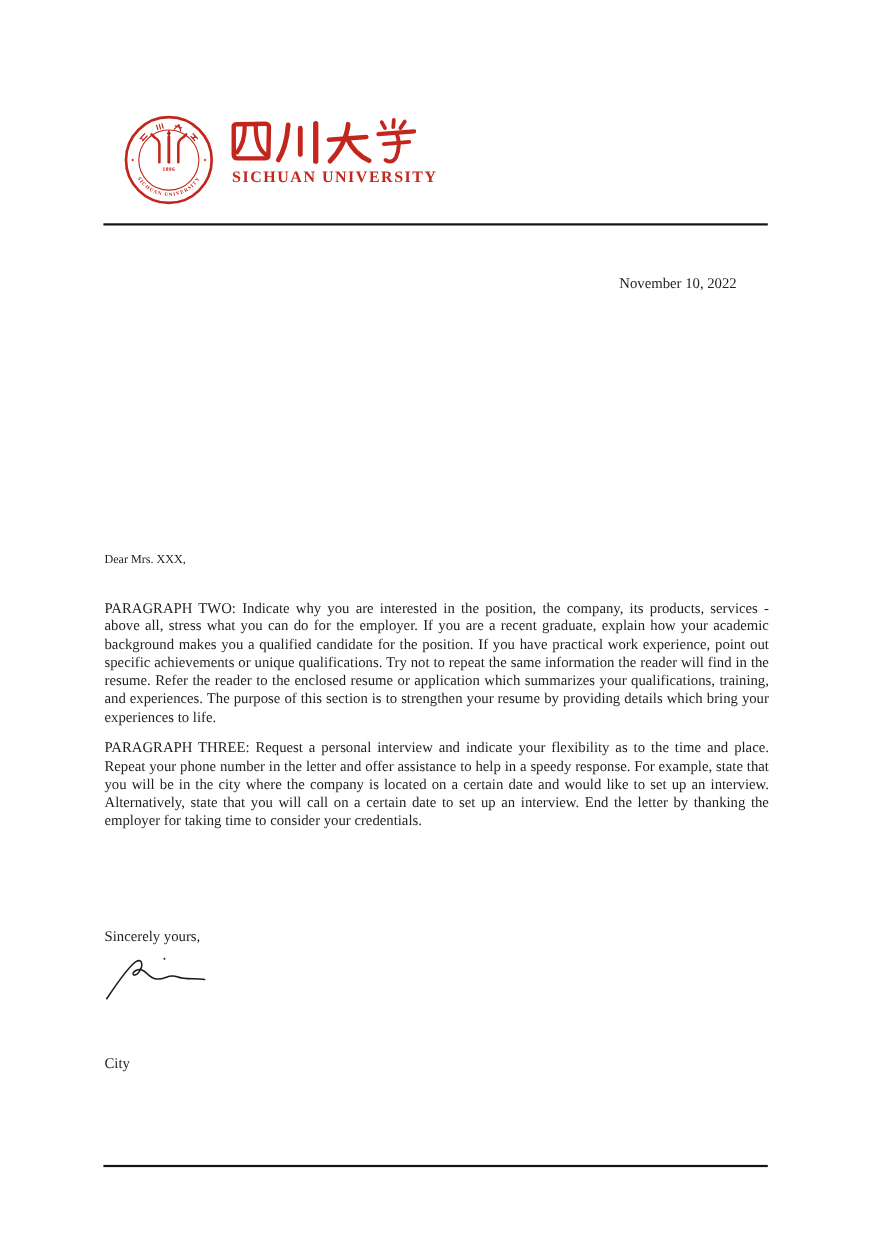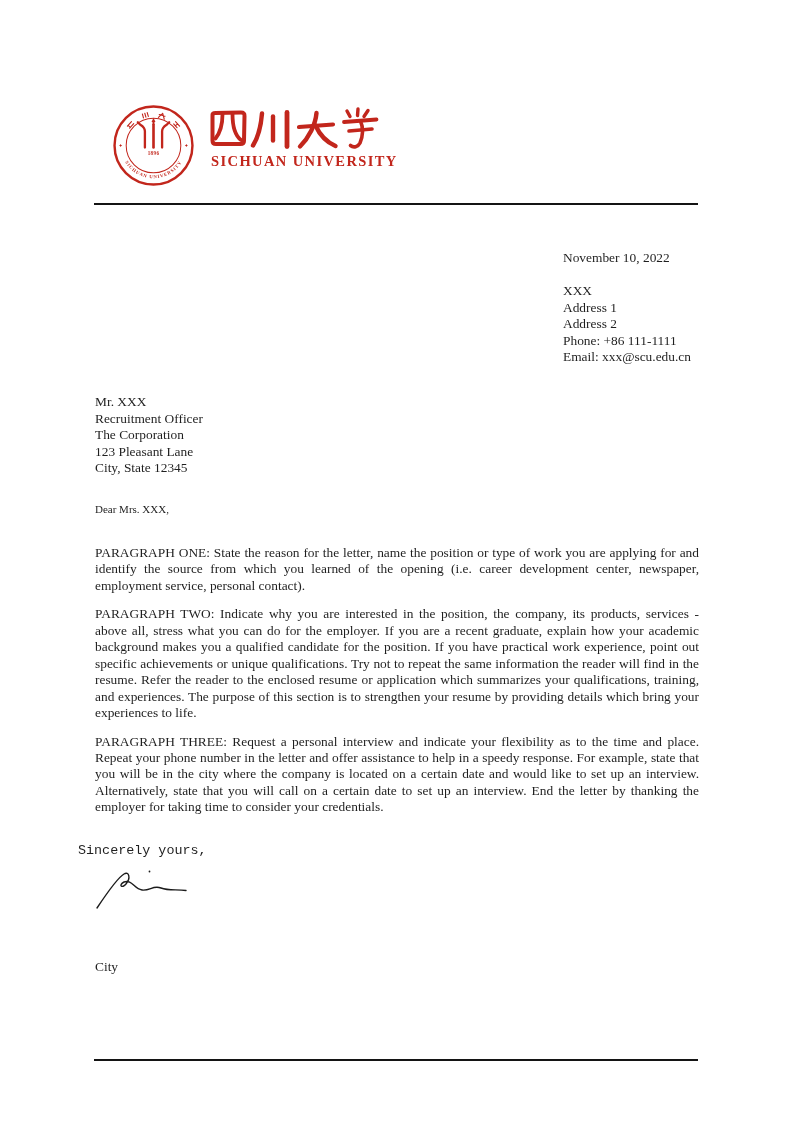--- a/index.html
+++ b/index.html
@@ -29,21 +29,21 @@
   .sender-block    { left:563px; top:283px; }
   .recipient-block { left:95px;  top:394px; }
   .salutation { position:absolute; left:95px; top:503px; font-size:11px; }
 
   .letter-body {
     position:absolute; left:95px; top:545px; width:604px;
     font-size:13.4px; line-height:16.45px; text-align:justify;
   }
   .letter-body p { margin:0 0 12px 0; }
 
-  .closing { position:absolute; left:78px; top:843px; font-size:13.4px;font-family:Liberation Mono, monospace; }
+  .closing { position:absolute; left:95px; top:843px; font-size:13.4px; }
   .signature { position:absolute; left:93px; top:858px; width:100px; height:55px; }
   .signer { position:absolute; left:95px; top:959px; font-size:13.4px; }
 
   .red-stroke { stroke:#c2261c; fill:none; stroke-linecap:round; stroke-linejoin:round; }
   .red-fill { fill:#c2261c; }
   .seal-text { font-family:"Liberation Serif",serif; font-weight:bold; fill:#c2261c; }
   .sig-stroke { stroke:#1c1c1c; fill:none; stroke-width:1.4; stroke-linecap:round; stroke-linejoin:round; }
 </style>
 </head>
 <body>
@@ -116,40 +116,25 @@
       </g>
     </svg>
 
     <div class="wordmark-en">SICHUAN UNIVERSITY</div>
   </div>
 
   <div class="rule rule-top"></div>
 
   <div class="date-line">November 10, 2022</div>
 
-  <div class="line-block sender-block">
-    <div>XXX</div>
-    <div>Address 1</div>
-    <div>Address 2</div>
-    <div>Phone: +86 111-1111</div>
-    <div>Email: xxx@scu.edu.cn</div>
-  </div>
 
-  <div class="line-block recipient-block">
-    <div>Mr. XXX</div>
-    <div>Recruitment Officer</div>
-    <div>The Corporation</div>
-    <div>123 Pleasant Lane</div>
-    <div>City, State 12345</div>
-  </div>
 
   <div class="salutation">Dear Mrs. XXX,</div>
 
   <div class="letter-body">
-    <p>PARAGRAPH ONE: State the reason for the letter, name the position or type of work you are applying for and identify the source from which you learned of the opening (i.e. career development center, newspaper, employment service, personal contact).</p>
     <p>PARAGRAPH TWO: Indicate why you are interested in the position, the company, its products, services - above all, stress what you can do for the employer. If you are a recent graduate, explain how your academic background makes you a qualified candidate for the position. If you have practical work experience, point out specific achievements or unique qualifications. Try not to repeat the same information the reader will find in the resume. Refer the reader to the enclosed resume or application which summarizes your qualifications, training, and experiences. The purpose of this section is to strengthen your resume by providing details which bring your experiences to life.</p>
     <p>PARAGRAPH THREE: Request a personal interview and indicate your flexibility as to the time and place. Repeat your phone number in the letter and offer assistance to help in a speedy response. For example, state that you will be in the city where the company is located on a certain date and would like to set up an interview. Alternatively, state that you will call on a certain date to set up an interview. End the letter by thanking the employer for taking time to consider your credentials.</p>
   </div>
 
   <div class="closing">Sincerely yours,</div>
 
   <svg class="signature" viewBox="0 0 100 55">
     <path class="sig-stroke" d="M4,50 C12,38 24,20 31,16 C36,13 38,20 33,26 C29,31 25,27 31,24 C39,21 41,31 49,32 C57,33 60,27 68,30 C76,33 84,31 93,32.5"></path>
     <circle cx="56.5" cy="13.5" r="0.9" fill="#1c1c1c"></circle>
   </svg>

